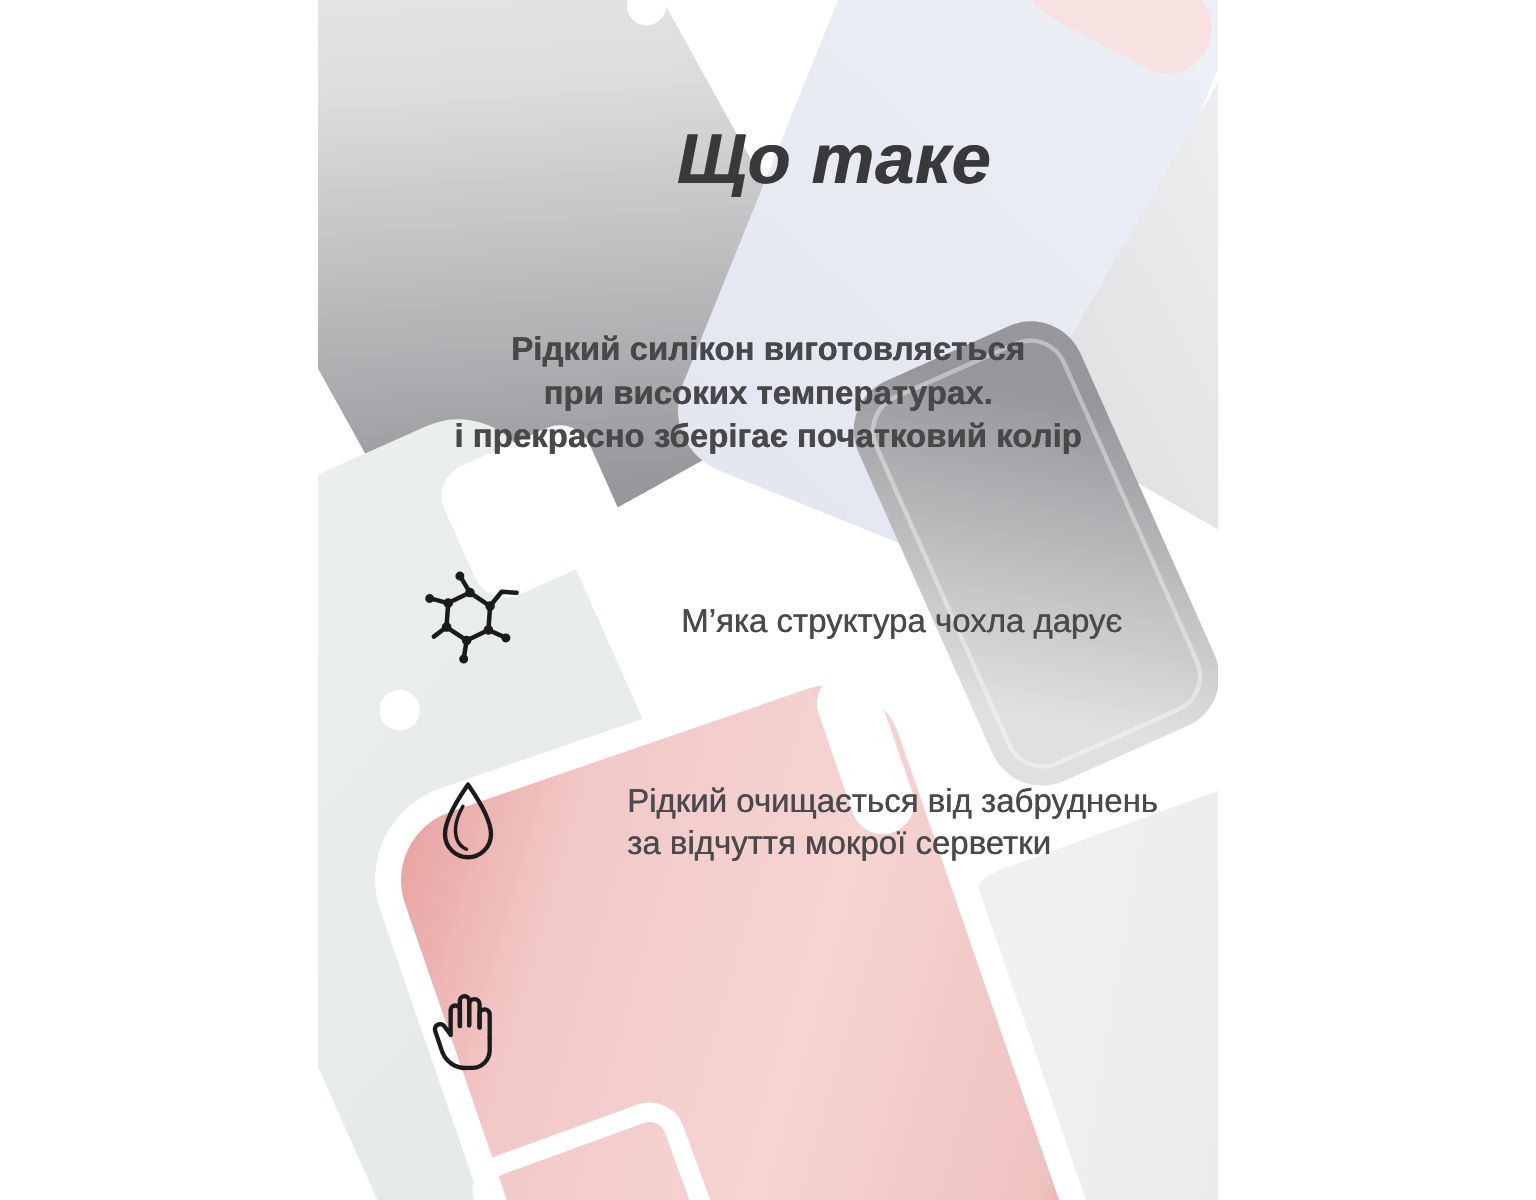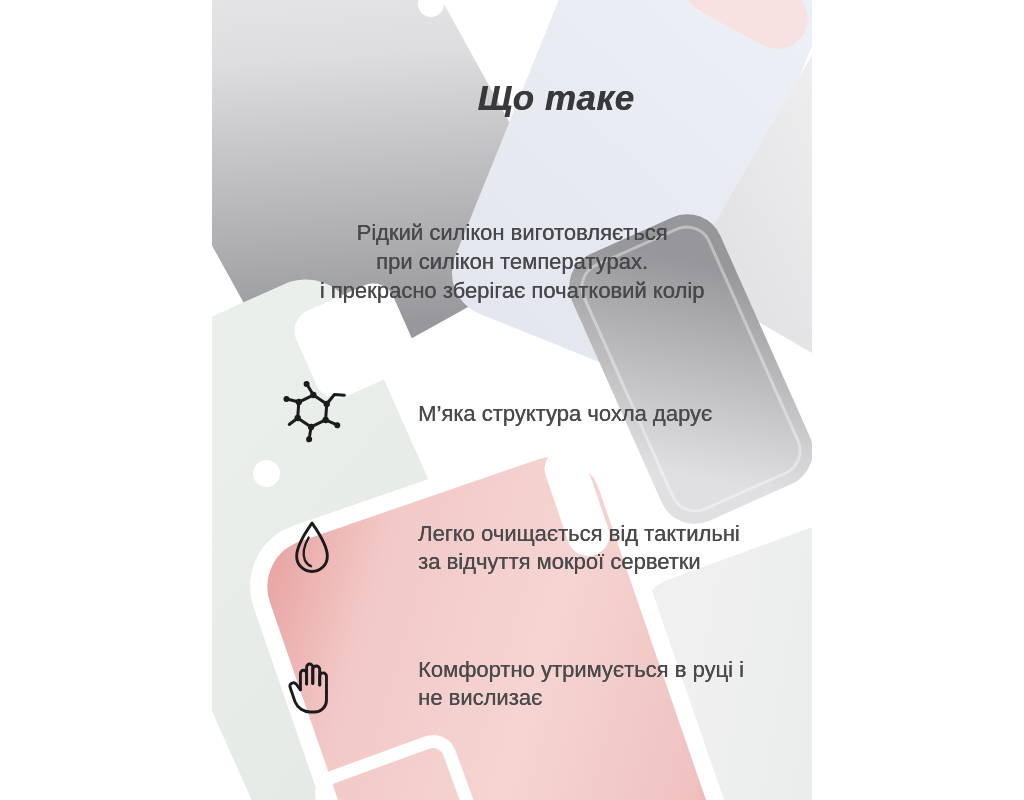--- a/index.html
+++ b/index.html
@@ -44,27 +44,27 @@
   .pink-fill{position:absolute;left:17px;top:17px;right:17px;bottom:17px;border-radius:48px;
       background:linear-gradient(125deg,#e8a3a1 2%,#f2c9c7 20%,#f5d4d2 50%,#efc2c0 80%,#cf6f6d 98%);}
   .cutout-pink{left:344px;top:446px;width:42px;height:112px;border-radius:21px;background:#fff;
       transform:rotate(-19deg);}
   .window-outline-bottom{left:112px;top:750px;width:122px;height:92px;border-radius:24px;
       border:13px solid #fff;background:transparent;transform:rotate(-20deg);}
 
   
   .content{position:absolute;left:0;top:0;width:1024px;height:800px;z-index:10;}
   .title{position:absolute;left:212px;top:56px;width:688px;text-align:center;
-      color:#39393b;font-size:35px;line-height:38px;font-weight:bold;font-style:italic;
+      color:#39393b;font-size:47px;line-height:38px;font-weight:bold;font-style:italic;
       letter-spacing:0.5px;text-shadow:0.5px 0 0 currentColor;}
   .intro{position:absolute;left:212px;top:196px;width:600px;text-align:center;
       color:#48484a;font-size:22px;line-height:29px;text-shadow:0.3px 0 0 currentColor;}
-  .intro span{display:block;}
+  .intro span{display:block;font-weight:bold;}
   .feature{position:absolute;left:278px;height:84px;display:flex;align-items:center;}
-  .f1{top:372px;} .f2{top:506px;} .f3{top:642px;}
+  .f1{top:372px;gap:36px;} .f2{top:506px;} .f3{top:642px;}
   .icon-box{width:68px;height:84px;display:flex;align-items:center;justify-content:center;flex:none;}
   .feature-text{margin-left:72px;color:#4a4a4c;font-size:22px;line-height:28px;
       text-shadow:0.3px 0 0 currentColor;white-space:nowrap;}
   .feature-text span{display:block;}
   svg{display:block;}
 </style>
 </head>
 <body>
 
 <div class="canvas">
@@ -92,21 +92,21 @@
     <div class="case cutout-pink"></div>
     <div class="case window-outline-bottom"></div>
   </div>
 
   <div class="content">
 
     <h1 class="title"><span>Що таке</span><br></h1>
 
     <p class="intro">
       <span>Рідкий силікон виготовляється</span>
-      <span>при силікон температурах.</span>
+      <span>при високих температурах.</span>
       <span>і прекрасно зберігає початковий колір</span>
     </p>
 
     <div class="feature f1">
       <div class="icon-box">
         <svg width="72" height="72" viewBox="0 0 68 68" fill="none" stroke="#1b1b1d" stroke-width="3" stroke-linecap="round" stroke-linejoin="round">
           <g transform="rotate(4 34 34)">
             <path d="M34,15 L48,23 L48,39 L34,47 L20,39 L20,23 Z"></path>
             <path d="M34,15 L27,5"></path>
             <path d="M48,23 L55,13 L65,13"></path>
@@ -135,35 +135,31 @@
     </div>
 
     <div class="feature f2">
       <div class="icon-box">
         <svg width="46" height="62" viewBox="0 0 48 64" fill="none" stroke="#1b1b1d" stroke-width="3" stroke-linecap="round" stroke-linejoin="round">
           <path d="M24,6 C22,9 8,28 8,40.5 A16,16 0 0 0 40,40.5 C40,28 26,9 24,6 Z"></path>
           <path stroke-width="2.4" d="M20.5,21 C16,29 14,38 16.5,44.5 A12.5,12.5 0 0 0 23,51"></path>
         </svg>
       </div>
       <div class="feature-text">
-        <span>Легко очищається від тактильні</span>
+        <span>Рідкий очищається від забруднень</span>
         <span>за відчуття мокрої серветки</span>
       </div>
     </div>
 
     <div class="feature f3">
       <div class="icon-box">
         <svg width="54" height="64" viewBox="0 0 56 64" fill="none" stroke="#1b1b1d" stroke-width="3" stroke-linecap="round" stroke-linejoin="round">
           <path d="M16,38 V21 a3.2,3.2 0 0 1 6.4,0 V32"></path>
           <path d="M22.4,32 V14.5 a3.2,3.2 0 0 1 6.4,0 V31.5"></path>
           <path d="M28.8,31.5 V17 a3.6,3.6 0 0 1 7.2,0 V33"></path>
           <path d="M36,33 V24 a3.5,3.5 0 0 1 7,0 V40"></path>
           <path d="M16,38 L11.5,32 a3.6,3.6 0 0 0 -6.2,3.4 L10.3,50.2 A17,17 0 0 0 26.6,61 h4.2 A12.2,12.2 0 0 0 43,48.8 V40"></path>
         </svg>
       </div>
-      <div class="feature-text">
-        <span>Комфортно утримується в руці і</span>
-        <span>не вислизає</span>
-      </div>
     </div>
 
   </div>
 </div>
 
 </body></html>

